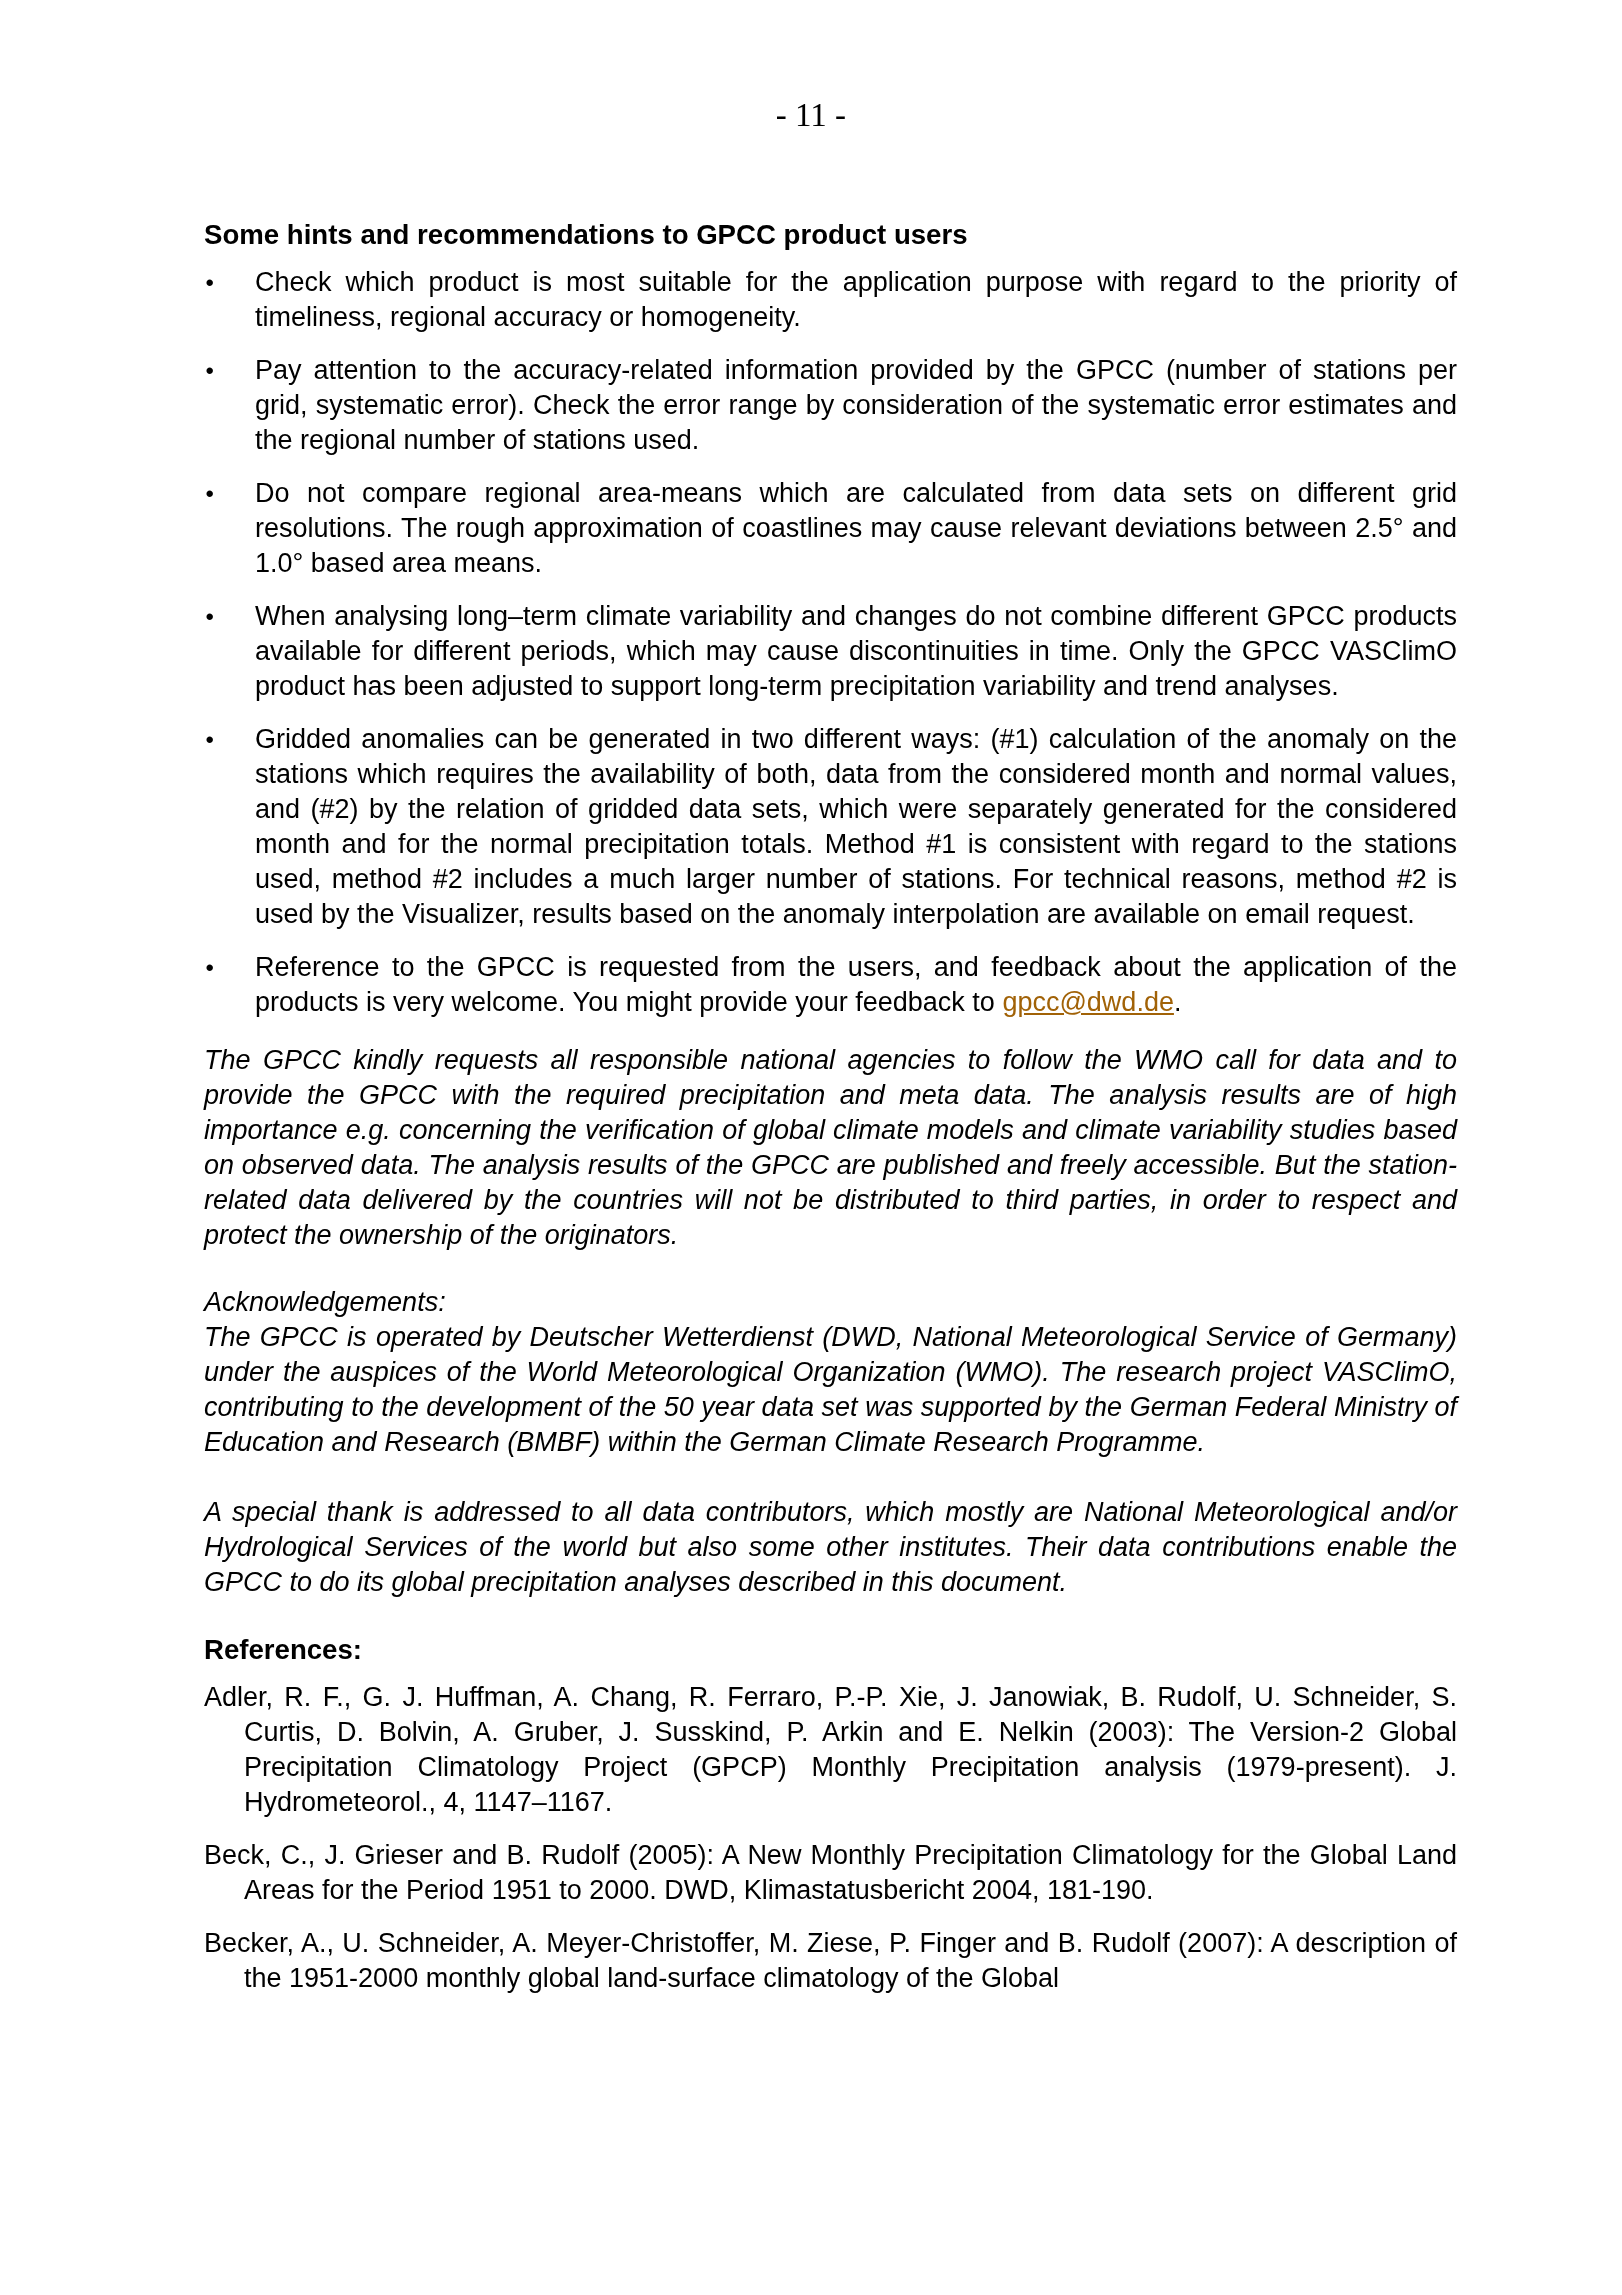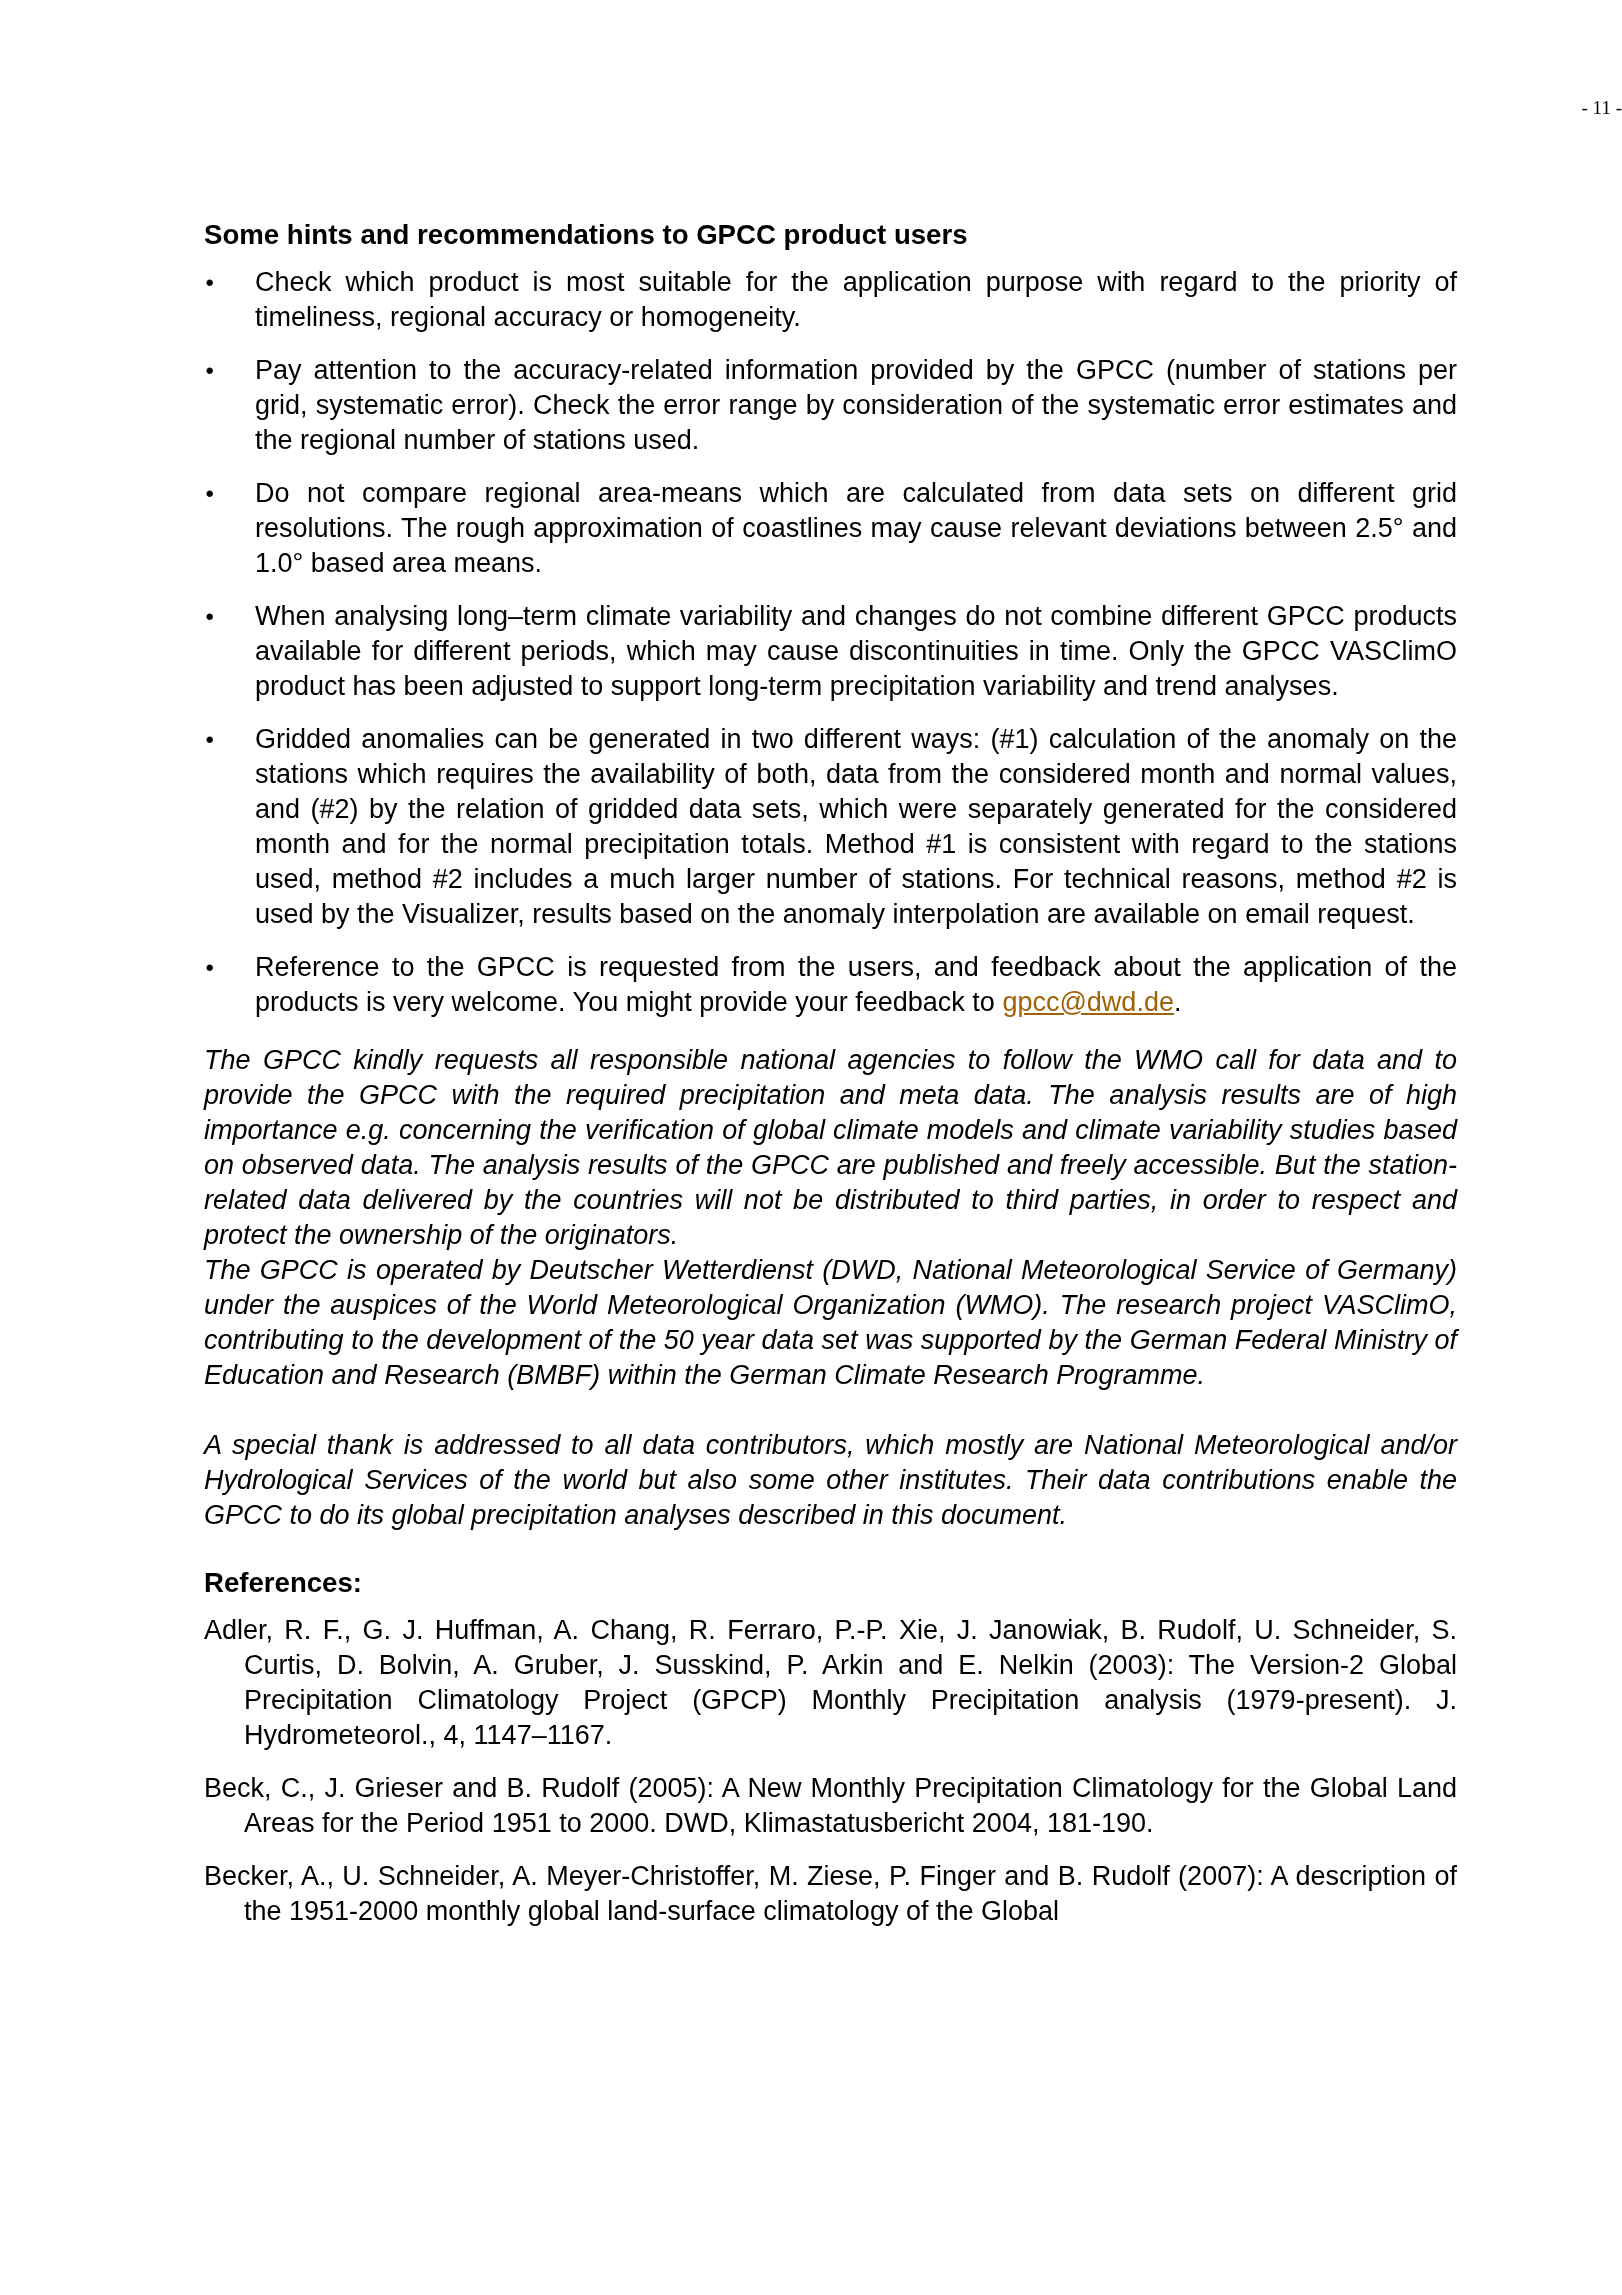--- a/index.html
+++ b/index.html
@@ -1,22 +1,22 @@
 <!DOCTYPE html>
 <html style="font-size:13px"><head>
 <meta charset="utf-8">
 <style>
   html, body { margin: 0; padding: 0; background: #ffffff; }
   body {
     width: 1622px; height: 2295px; position: relative; overflow: hidden;
     font-family: "Liberation Sans", sans-serif; color: #000000;
   }
   .page-number {
-    position: absolute; top: 97px; left: 0; width: 1622px; text-align: right;
-    font-family: "Liberation Serif", serif; font-size: 19px;
+    position: absolute; top: 97px; left: 0; width: 1622px; text-align: center;
+    font-family: "Liberation Serif", serif; font-size: 33px;
   }
   .content {
     position: absolute; top: 217px; left: 204px; width: 1253px;
     font-size: 27px; line-height: 35px;
   }
   h2 {
     font-size: 27.6px; font-weight: bold; margin: 0 0 13px 0; line-height: 35px;
   }
   ul.hints { list-style: none; margin: 0; padding: 0; }
   ul.hints li {
@@ -66,20 +66,21 @@
       <span>Gridded anomalies can be generated in two different ways: (#1) calculation of the ano­maly on the stations which requires the availability of both, data from the considered month and normal values, and (#2) by the relation of gridded data sets, which were sepa­rately generated for the considered month and for the normal precipitation totals.  Method #1 is consistent with regard to the stations used, method #2 includes a much larger num­ber of stations. For technical reasons, method #2 is used by the Visualizer, results based on the anomaly interpolation are available on email request.</span>
     </li>
     <li>
       <span class="bullet">•</span>
       <span>Reference to the GPCC is requested from the users, and feedback about the application of the products is very welcome. You might provide your feedback to </span><a class="email" href="mailto:gpcc@dwd.de">gpcc@dwd.de</a><span>.</span>
     </li>
   </ul>
 
   <p class="para">The GPCC kindly requests all responsible national agencies to follow the WMO call for data and to provide the GPCC with the required precipitation and meta data. The analysis results are of high importance e.g. concerning the verification of global climate models and climate variability studies based on observed data. The analysis results of the GPCC are published and freely accessible. But the station-related data delivered by the countries will not be distributed to third parties, in order to respect and protect the ownership of the originators.</p>
 
+  <p class="ack-title">Acknowledgements:</p>
   <p class="ack">The GPCC is operated by Deutscher Wetterdienst (DWD, National Meteorological Service of Germany) under the auspices of the World Meteorological Organization (WMO). The re­search project VASClimO, contributing to the development of the 50 year data set was sup­ported by the German Federal Ministry of Education and Research (BMBF) within the Ger­man Climate Research Programme.</p>
   <p class="thanks">A special thank is addressed to all data contributors, which mostly are National Meteorologi­cal and/or Hydrological Services of the world but also some other institutes. Their data contri­butions enable the GPCC to do its global precipitation analyses described in this document.</p>
 
   <h2 class="refs-title">References:</h2>
   <div>
     <p class="ref">Adler, R. F., G. J. Huffman, A. Chang, R. Ferraro, P.-P. Xie, J. Janowiak, B. Rudolf, U. Schneider, S. Curtis, D. Bolvin, A. Gruber, J. Susskind, P. Arkin and E. Nelkin (2003): The Version-2 Global Precipitation Climatology Project (GPCP) Monthly Precipitation analysis (1979-present). J. Hydrometeorol., 4, 1147–1167.</p>
     <p class="ref">Beck, C., J. Grieser and B. Rudolf (2005): A New Monthly Precipitation Climatology for the Global Land Areas for the Period 1951 to 2000. DWD, Klimastatusbericht 2004, 181-190.</p>
     <p class="ref">Becker, A., U. Schneider, A. Meyer-Christoffer, M. Ziese, P. Finger and B. Rudolf (2007): A description of the 1951-2000 monthly global land-surface climatology of the Global</p>
   </div>
 </div>

